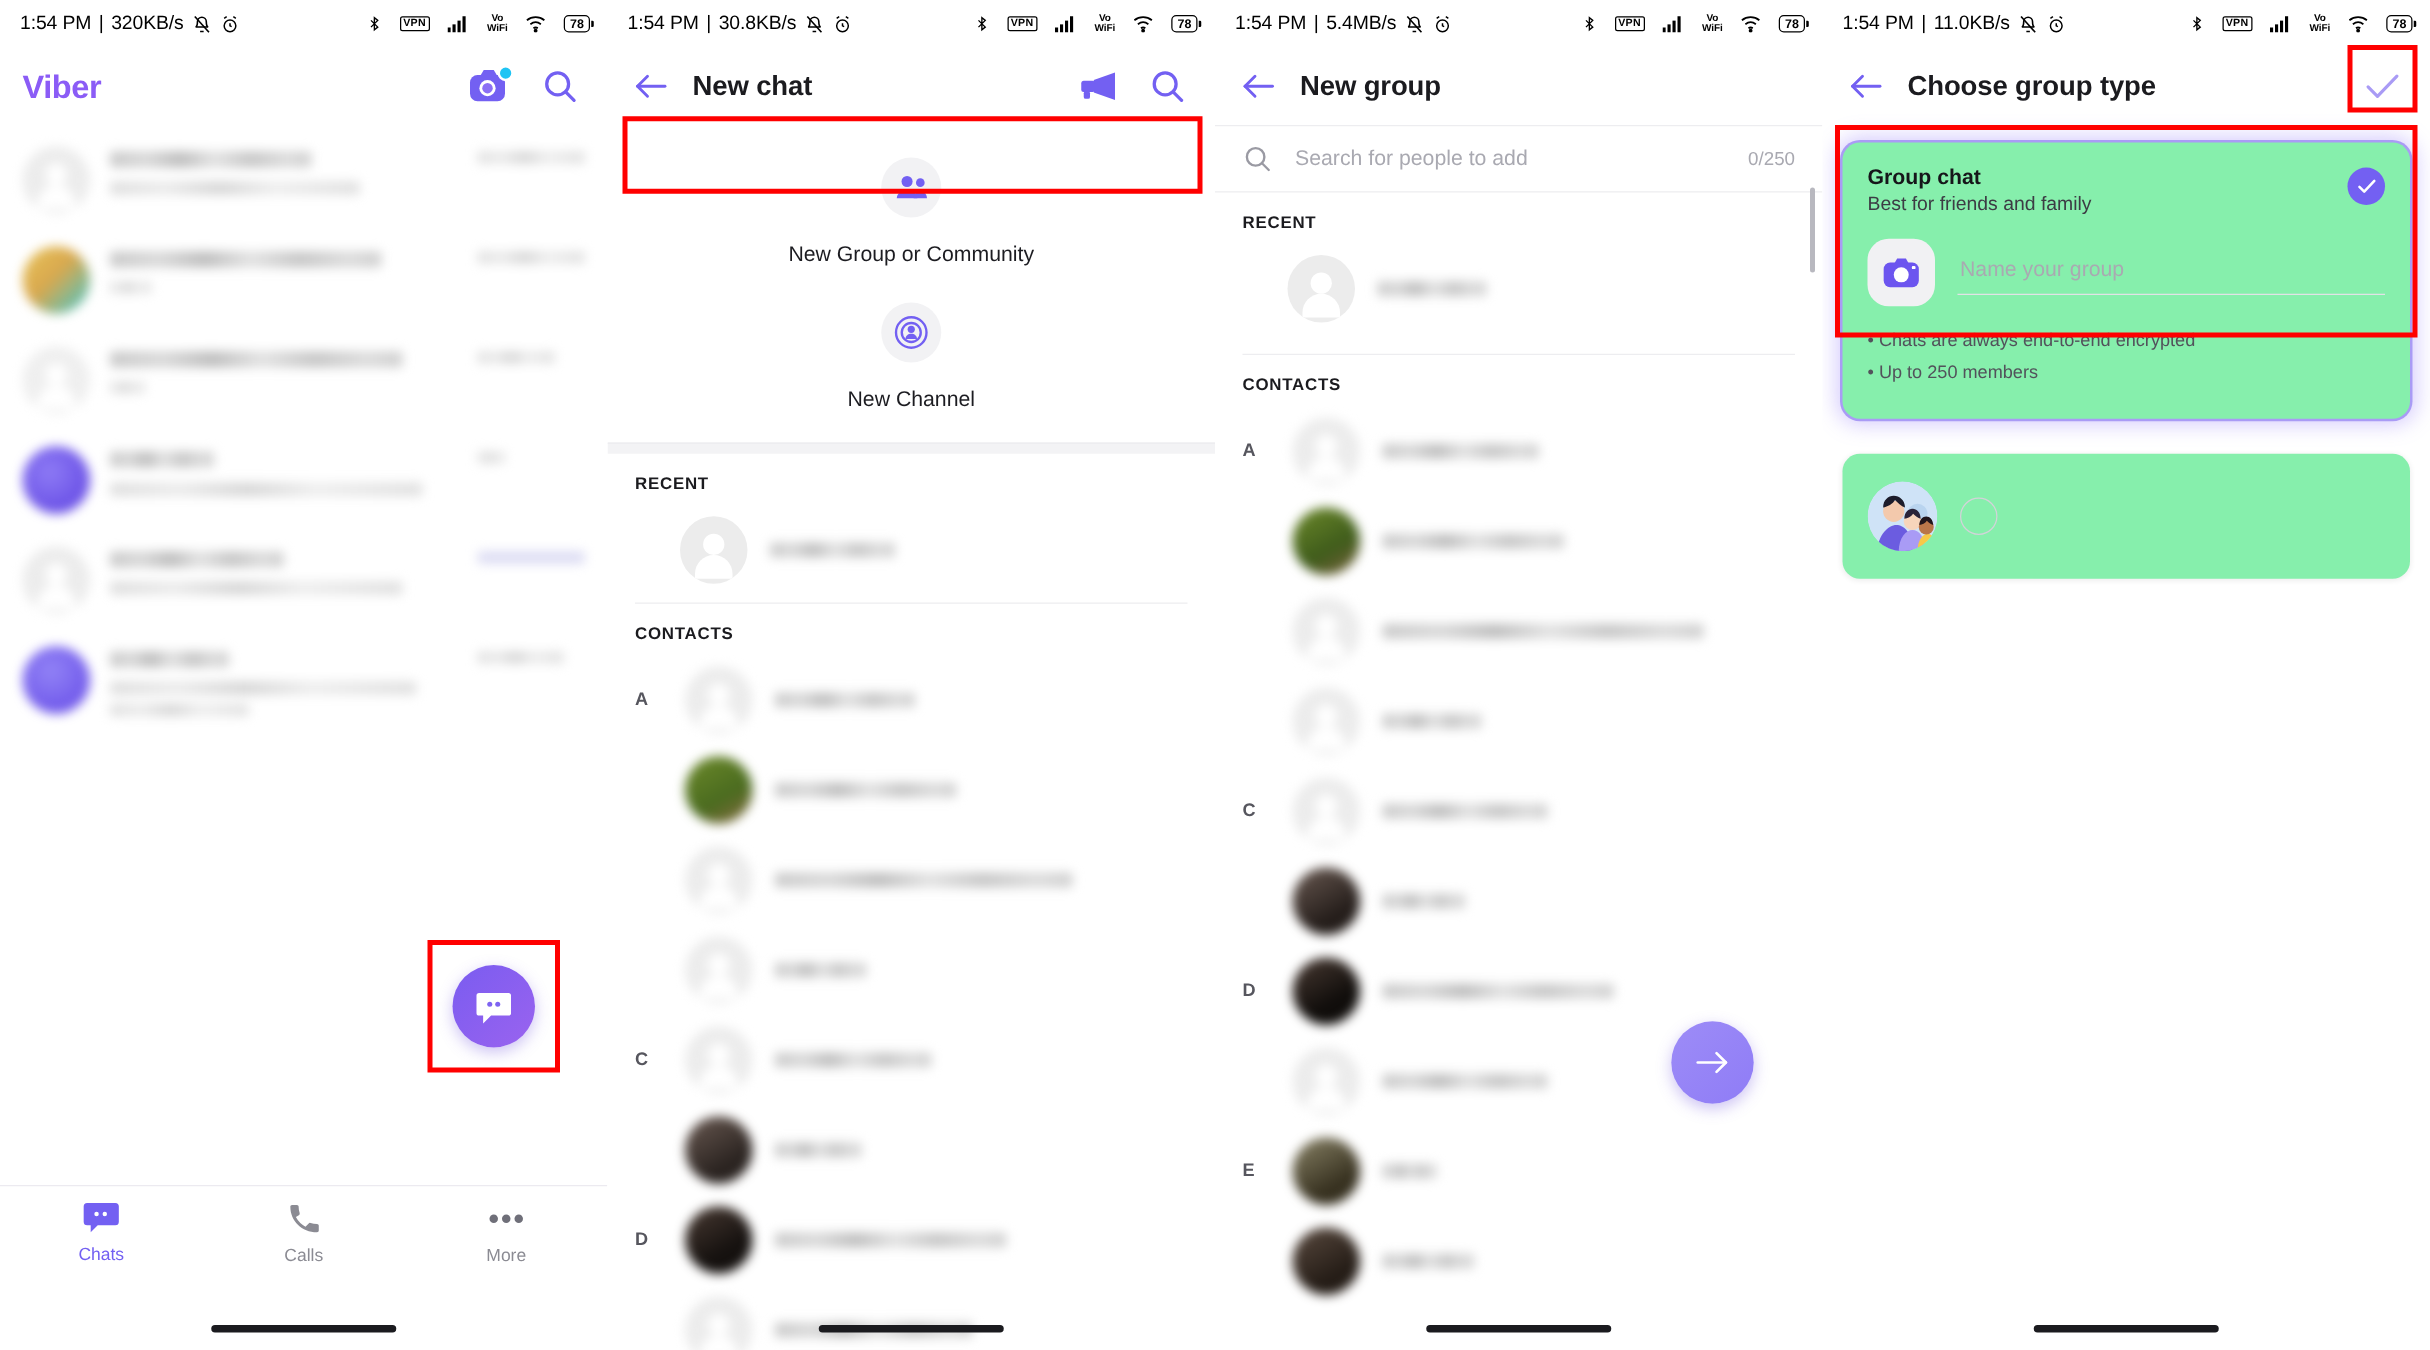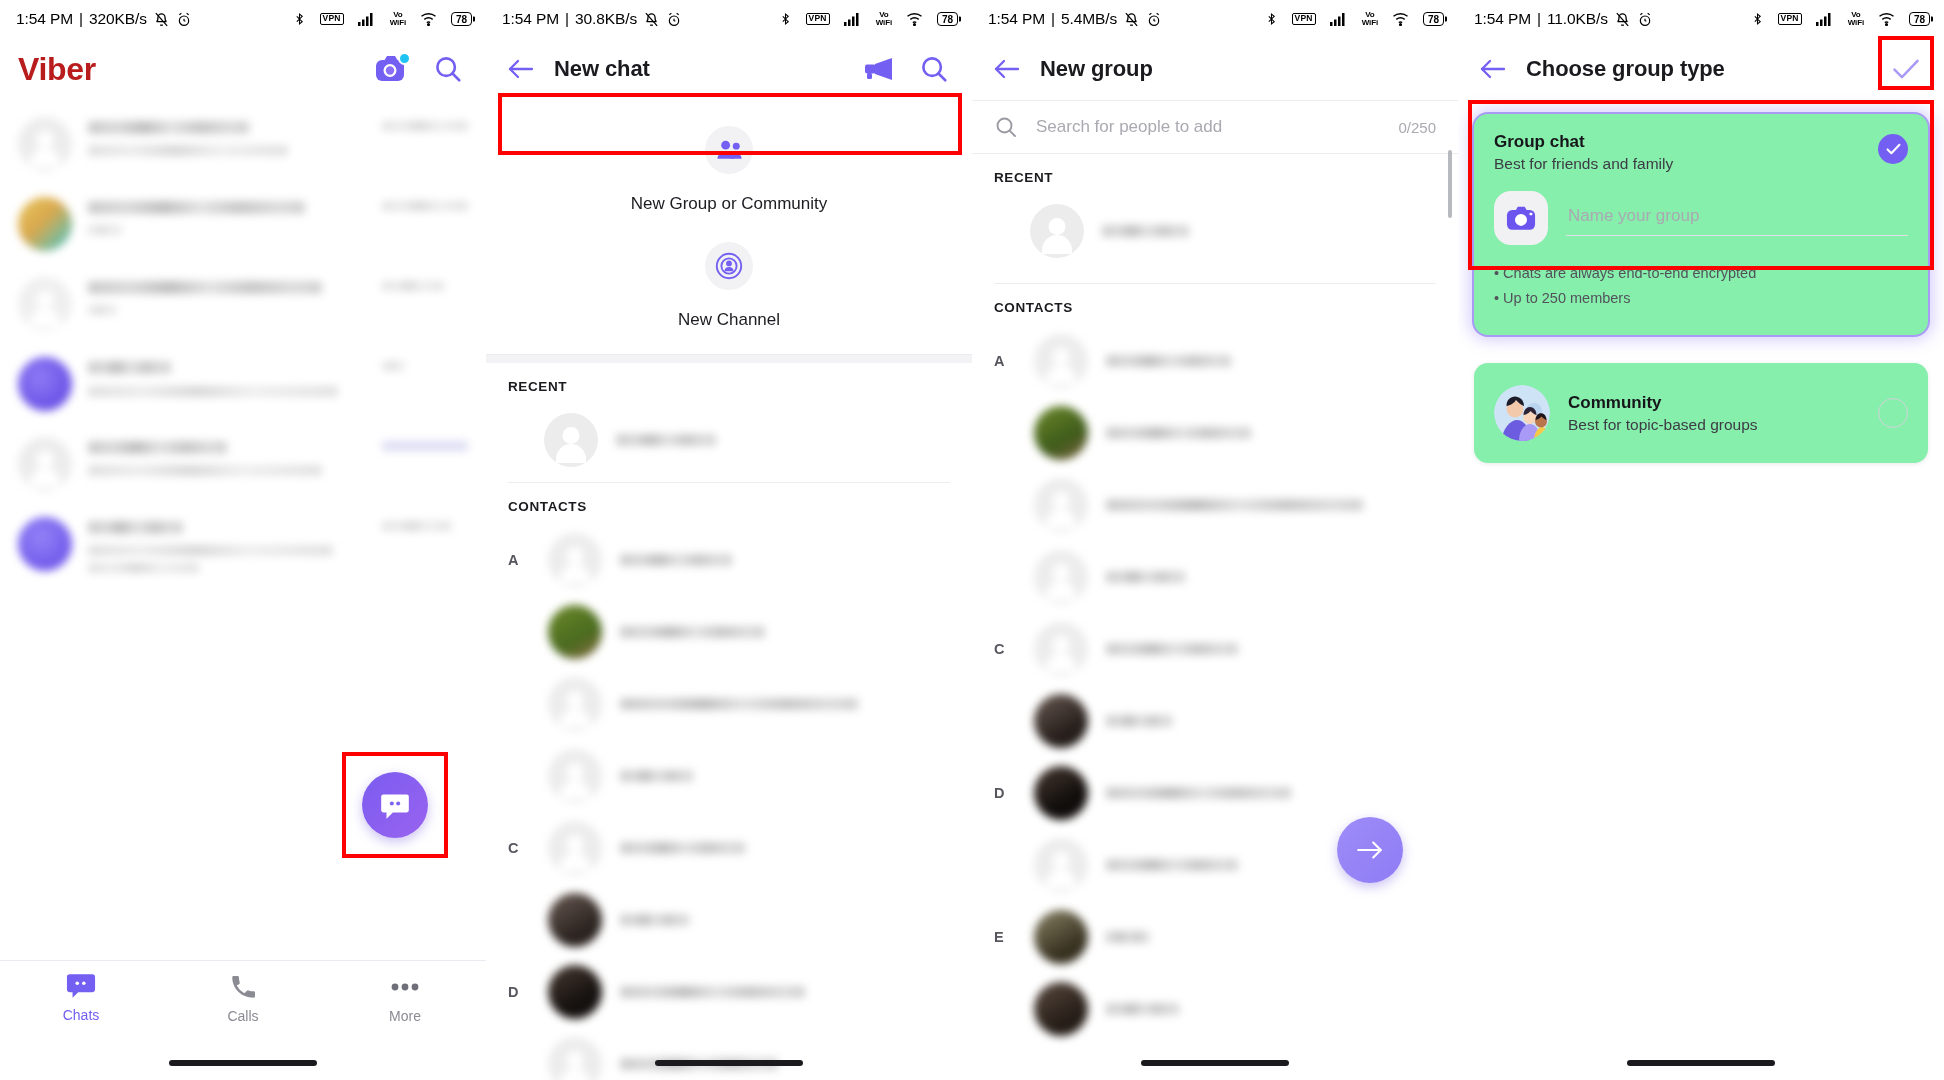--- a/index.html
+++ b/index.html
@@ -47,21 +47,21 @@
     transform: translateY(-50%);
     width: 2px; height: 5px; background: #000; border-radius: 0 1px 1px 0;
   }
 
   
   .appbar {
     height: 62px; display: flex; align-items: center;
     padding: 0 18px; gap: 16px;
   }
   .appbar .title-brand {
-    font-size: 32px; font-weight: 700; color: #b91c1c; letter-spacing: -0.3px; text-align: center;
+    font-size: 26px; font-weight: 700; color: #8b5cf6; letter-spacing: -0.3px; text-align: center;
   }
   .appbar .title-page {
     font-size: 22px; font-weight: 700; color: #1b1b1f; letter-spacing: -0.1px;
   }
   .appbar .grow { flex: 1; }
   .icon-btn {
     width: 40px; height: 40px;
     display: flex; align-items: center; justify-content: center;
     cursor: pointer;
   }
@@ -101,21 +101,21 @@
   }
 
   
   .chatlist { padding: 4px 0 0 0; }
   .chatrow { display: flex; gap: 16px; padding: 13px 18px; align-items: flex-start; }
   .chatrow .col { flex: 1; min-width: 0; padding-top: 4px; }
   .chatrow .timecol { width: 86px; flex: 0 0 86px; padding-top: 4px; }
 
   
   .bottomnav {
-    position: absolute; left: 0; right: 0; bottom: 4px;
+    position: absolute; left: 0; right: 0; bottom: 16px;
     height: 116px;
     border-top: 1px solid #eceaf0;
     display: flex; align-items: flex-start; padding-top: 12px;
     background: #fff;
   }
   .navitem {
     flex: 1; display: flex; flex-direction: column;
     align-items: center; gap: 7px; cursor: pointer;
   }
   .navitem .lbl { font-size: 14px; color: #8b8b93; }
@@ -863,24 +863,20 @@
               <circle cx="21" cy="24" r="8.5" fill="#f3c9ac"></circle>
               <path d="M12.5 21c0-6 4-9.5 8.5-9.5S30 15 30 21c-3-1-6-4-8-6-1.5 3-6 5.5-9.5 6z" fill="#1c1c2b"></path>
               <path d="M25 56c0-11 6-17 11-17s10 5 10 17z" fill="#a99bf5"></path>
               <circle cx="36" cy="32" r="7" fill="#f7d5bb"></circle>
               <path d="M29.5 30c0-5 3-8 6.5-8s6.5 3 6.5 8c-2-.5-4.5-2.5-6-4-1.5 2.5-4.5 3.5-7 4z" fill="#2a2338"></path>
               <path d="M40 56c0-9 4.5-14 8-14s8 4 8 14z" fill="#f7c948"></path>
               <circle cx="47" cy="36.5" r="6" fill="#b9764a"></circle>
               <path d="M41.5 35c0-4.3 2.6-6.8 5.5-6.8s5.5 2.5 5.5 6.8c-1.8-.4-3.8-2-5-3.4-1.3 2-3.8 3-6 3.4z" fill="#20151c"></path>
             </svg>
           </div>
-          <div style="flex:1;">
-            <div class="card-title">Community</div>
-            <div class="card-sub">Best for topic-based groups</div>
-          </div>
           <div class="radio-empty"></div>
         </div>
       </div>
 
     </div>
 
     <div class="redbox" style="right:10px; top:36px; width:56px; height:54px;"></div>
     <div class="redbox" style="left:10px; top:100px; width:466px; height:170px;"></div>
 
     <div class="home-indicator"></div>

